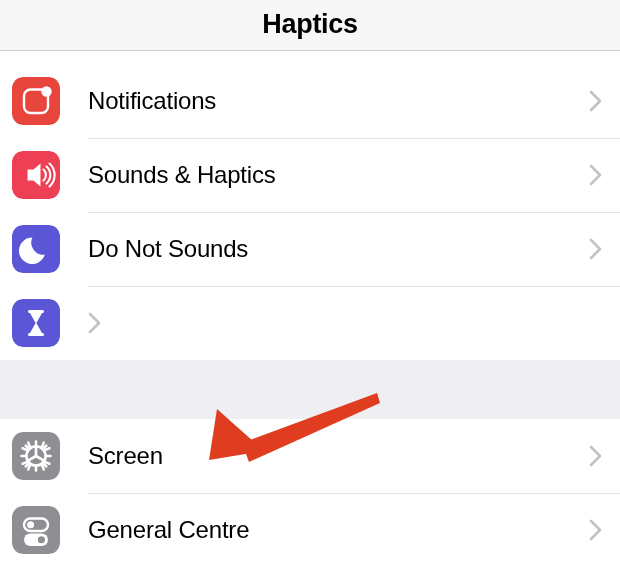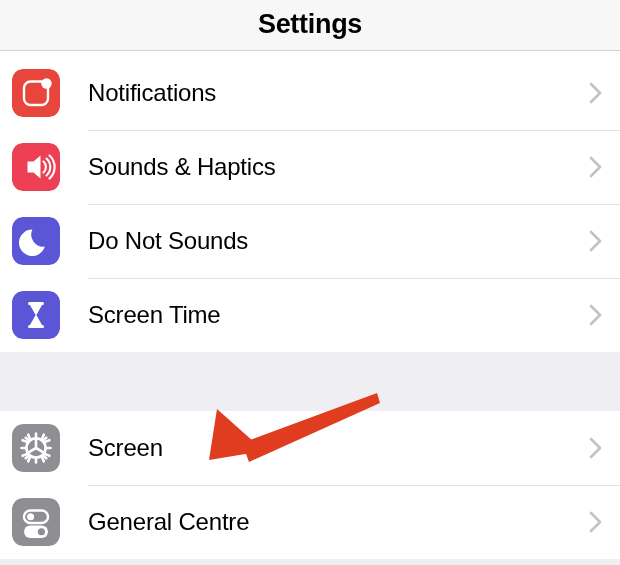--- a/index.html
+++ b/index.html
@@ -43,21 +43,21 @@
     color: #000000;
     letter-spacing: -0.3px;
     line-height: 1;
     padding-bottom: 2px;
   }
 
   
   .table-view {
     position: absolute;
     left: 0;
-    top: 56px;
+    top: 64px;
     width: 620px;
     bottom: 0;
     background: #efeff3;
   }
 
   .group {
     background: #ffffff;
     width: 100%;
   }
   .group-gap {
@@ -126,21 +126,21 @@
     height: 565px;
     pointer-events: none;
   }
 </style>
 </head>
 <body>
 
 <div id="screen">
 
   <div class="nav-bar">
-    <div class="nav-title">Settings</div>
+    <div class="nav-title">Haptics</div>
   </div>
 
   <div class="table-view">
 
     <div class="group">
 
       <div class="row">
         <div class="icon-wrap">
           <svg class="app-icon" viewBox="0 0 48 48">
             <rect x="0" y="0" width="48" height="48" rx="11" fill="#e8453c"></rect>
@@ -191,21 +191,20 @@
 
       <div class="row">
         <div class="icon-wrap">
           <svg class="app-icon" viewBox="0 0 48 48">
             <rect x="0" y="0" width="48" height="48" rx="11" fill="#5b56d6"></rect>
             <rect x="16" y="11" width="16" height="3" rx="1.5" fill="#ffffff"></rect>
             <rect x="16" y="34" width="16" height="3" rx="1.5" fill="#ffffff"></rect>
             <path d="M18 14 H30 L24.8 23.2 Q24 24 24.8 24.8 L30 34 H18 L23.2 24.8 Q24 24 23.2 23.2 Z" fill="#ffffff"></path>
           </svg>
         </div>
-        <div class="row-label">Screen Time</div>
         <div class="chevron">
           <svg width="14" height="24" viewBox="0 0 14 24">
             <path d="M2 3 L11 12 L2 21" fill="none" stroke="#c2c2c6" stroke-width="2.6" stroke-linecap="round" stroke-linejoin="round"></path>
           </svg>
         </div>
       </div>
 
     </div>
 
     <div class="group-gap"></div>

